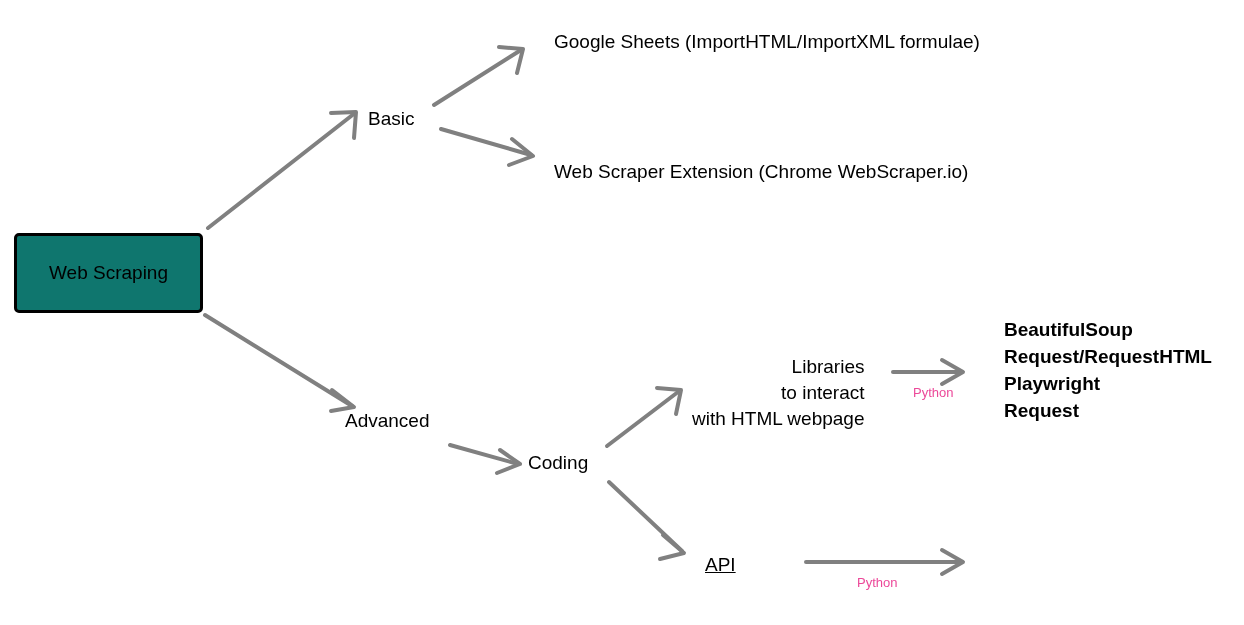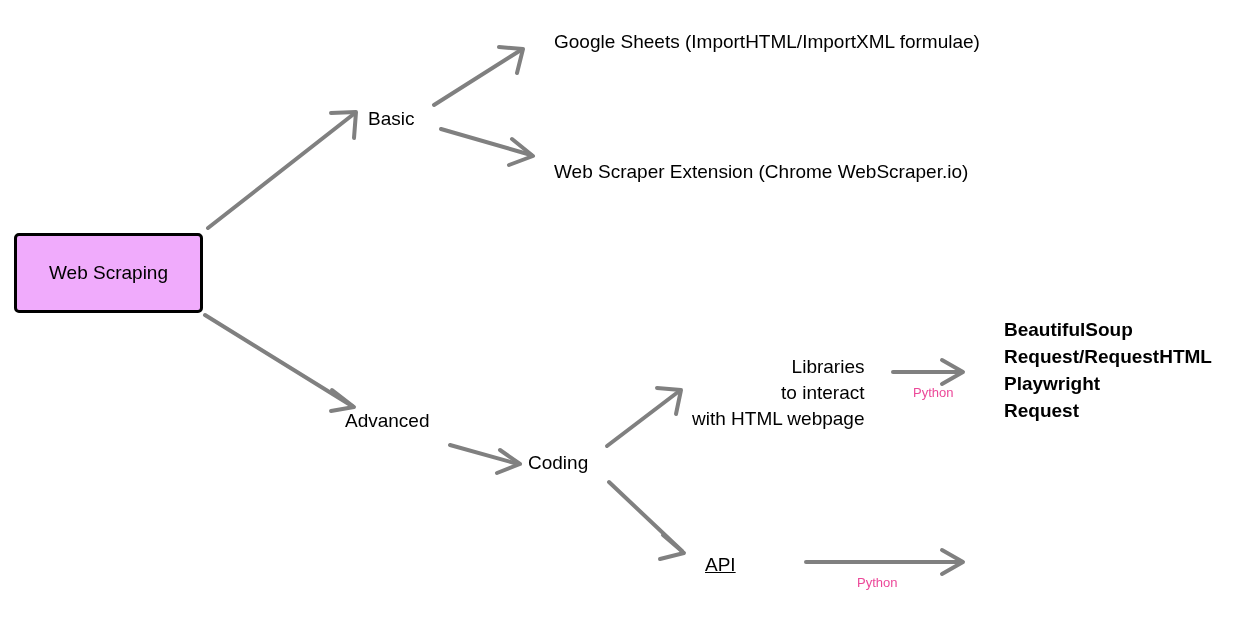--- a/index.html
+++ b/index.html
@@ -34,21 +34,21 @@
     text-align: right;
   }
   .root-box {
     position: absolute;
     left: 14px;
     top: 233px;
     width: 189px;
     height: 80px;
     border: 3px solid #000000;
     border-radius: 5px;
-    background: #f0abfc;
+    background: #0f766e;
     box-sizing: border-box;
     display: flex;
     align-items: center;
     justify-content: center;
   }
   .root-box-label {
     font-size: 19px;
     color: #000000;
   }
   .edge-label {

